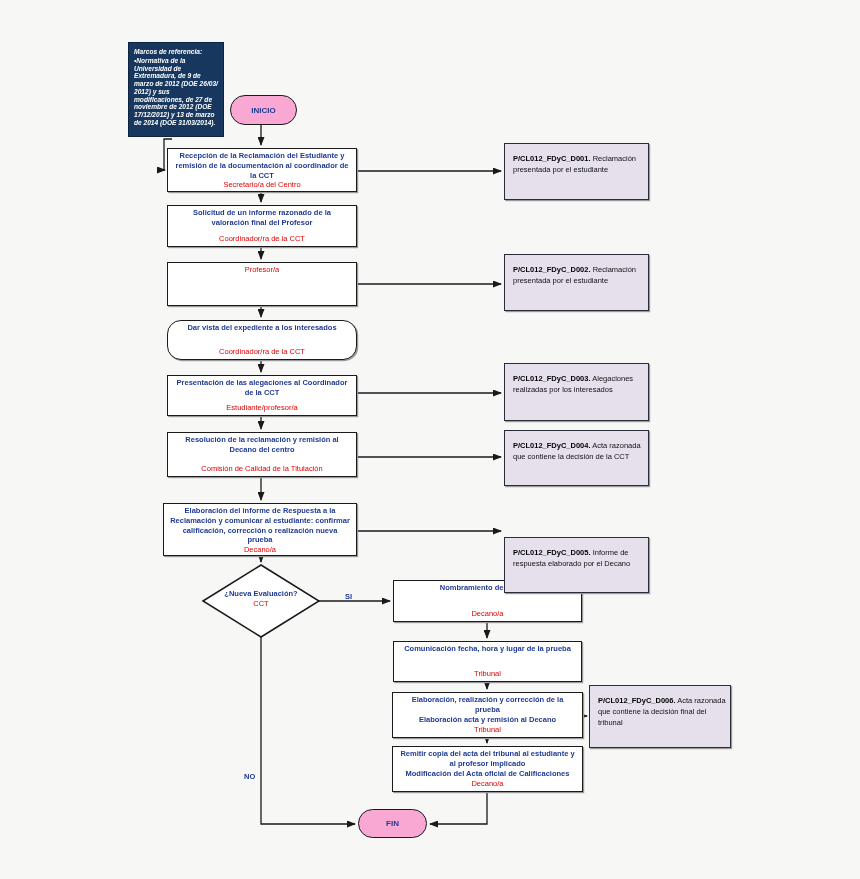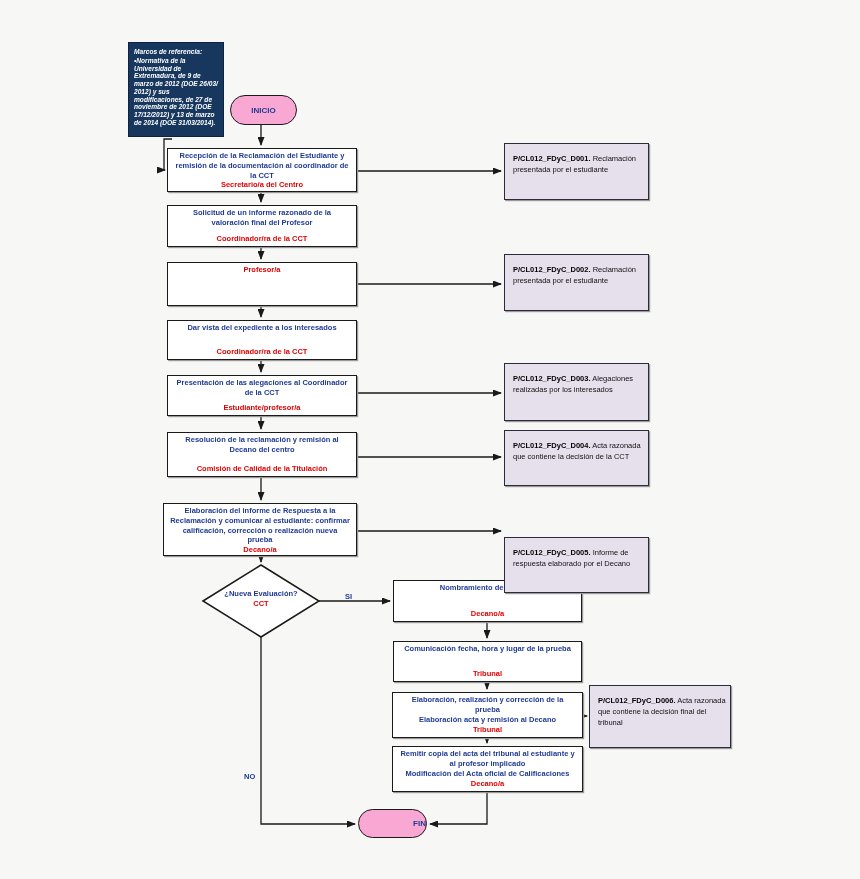--- a/index.html
+++ b/index.html
@@ -3,21 +3,21 @@
 <meta charset="utf-8">
 <style>
   html,body{margin:0;padding:0;background:#f7f7f6;font-family:"Liberation Sans",sans-serif;}
   #canvas{position:relative;width:860px;height:879px;background:#f7f7f6;overflow:hidden;}
   #wires{position:absolute;left:0;top:0;width:860px;height:879px;z-index:1;}
   .node{position:absolute;z-index:2;box-sizing:border-box;}
   .pbox{background:#ffffff;border:1.5px solid #1a1a1a;box-shadow:1.2px 1.2px 0 #9a9a9a;
         display:flex;flex-direction:column;align-items:center;justify-content:space-between;
         text-align:center;padding:2px 6px;}
   .ptitle{font-size:7.5px;font-weight:bold;color:#1f3a93;line-height:1.3;}
-  .prole{font-size:7.5px;font-weight:bold;color:#e00000;line-height:1.3;}
+  .prole{font-size:7.5px;font-weight:normal;color:#e00000;line-height:1.3;}
   .dbox{background:#e6e0ec;border:1.5px solid #2b2b3a;box-shadow:1.2px 1.2px 0 #9a9a9a;
         padding:10px 4px 6px 8px;font-size:7.5px;line-height:1.45;color:#101010;text-align:left;}
   .dcode{font-weight:bold;color:#000;}
   .ddesc{font-weight:normal;color:#101010;}
   .oval{background:#f9a8d4;border:1.6px solid #1a1a1a;border-radius:16px;
         display:flex;align-items:center;justify-content:center;
         font-size:8px;font-weight:bold;color:#1f3a93;}
   .refbox{background:#17375e;border:1px solid #0d2340;color:#ffffff;
           font-size:6.6px;font-weight:bold;font-style:italic;line-height:1.18;
           padding:5px 5px;}
@@ -70,36 +70,36 @@
   </svg>
 
   <div class="node refbox" style="left:128px;top:42px;width:96px;height:95px;">
     <div class="reftitle">Marcos de referencia:</div>
     <div>•Normativa de la Universidad de Extremadura, de 9 de marzo de 2012 (DOE 26/03/ 2012) y sus modificaciones, de 27 de noviembre de 2012 (DOE 17/12/2012) y 13 de marzo de 2014 (DOE 31/03/2014).</div>
   </div>
 
   <div class="node oval" style="left:230px;top:95px;width:67px;height:30px;">
     <span>INICIO</span>
   </div>
-  <div class="node oval" style="left:358px;top:809px;width:69px;height:29px;justify-content:flex-end;">
+  <div class="node oval" style="left:358px;top:809px;width:69px;height:29px;">
     <span>FIN</span>
   </div>
 
   <div class="node pbox" style="left:167px;top:148px;width:190px;height:44px;">
     <div class="ptitle">Recepción de la Reclamación del Estudiante y remisión de la documentación al coordinador de la CCT</div>
     <div class="prole">Secretario/a del Centro</div>
   </div>
   <div class="node pbox" style="left:167px;top:205px;width:190px;height:42px;">
     <div class="ptitle">Solicitud de un informe razonado de la valoración final del Profesor</div>
     <div class="prole">Coordinador/ra de la CCT</div>
   </div>
   <div class="node pbox" style="left:167px;top:262px;width:190px;height:44px;">
     <div class="prole">Profesor/a</div>
   </div>
-  <div class="node pbox" style="left:167px;top:320px;width:190px;height:40px;">
+  <div class="node pbox" style="left:167px;top:320px;width:190px;height:40px;border-radius:14px;">
     <div class="ptitle">Dar vista del expediente a los interesados</div>
     <div class="prole">Coordinador/ra de la CCT</div>
   </div>
   <div class="node pbox" style="left:167px;top:375px;width:190px;height:41px;">
     <div class="ptitle">Presentación de las alegaciones al Coordinador de la CCT</div>
     <div class="prole">Estudiante/profesor/a</div>
   </div>
   <div class="node pbox" style="left:167px;top:432px;width:190px;height:45px;">
     <div class="ptitle">Resolución de la reclamación y remisión al Decano del centro</div>
     <div class="prole">Comisión de Calidad de la Titulación</div>

